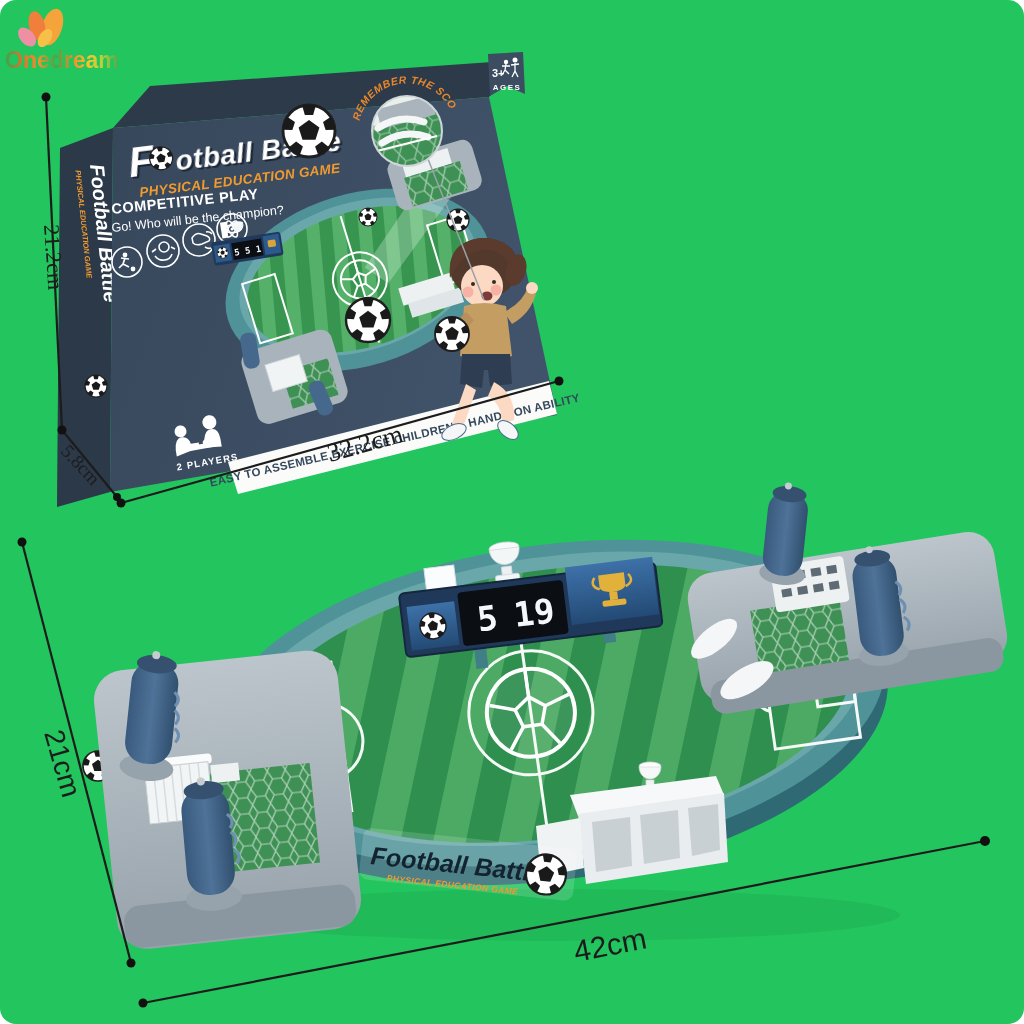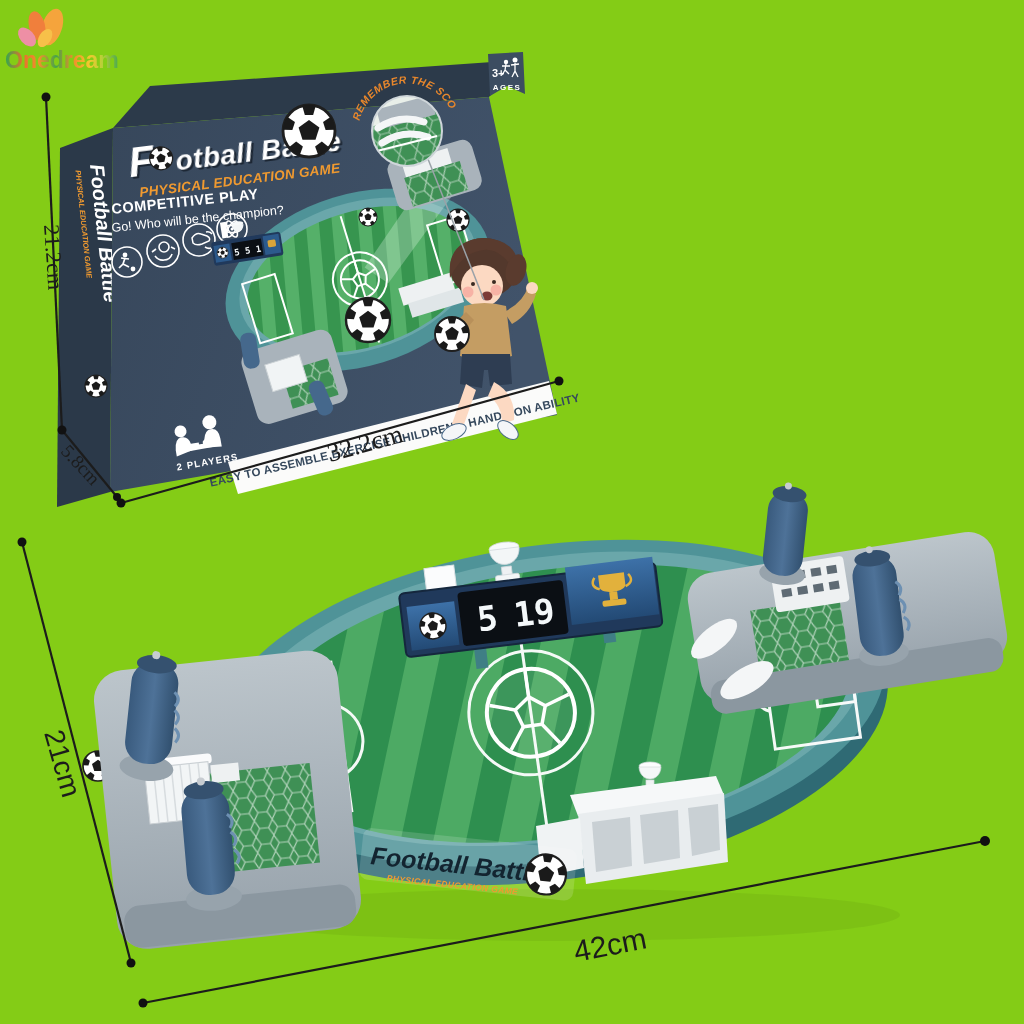--- a/index.html
+++ b/index.html
@@ -1,17 +1,17 @@
 <!DOCTYPE html>
 <html><head>
 <meta charset="utf-8">
 <style>
   html,body{margin:0;padding:0;background:#fff;}
-  #stage{position:relative;width:1024px;height:1024px;background:#84cc16;overflow:hidden;
-         font-family:"Liberation Sans",sans-serif;}
+  #stage{position:relative;width:1024px;height:1024px;background:#22c55e;overflow:hidden;
+         font-family:"Liberation Sans",sans-serif;border-radius:16px;}
   svg{position:absolute;left:0;top:0;}
   text{user-select:none;}
   .t-title{font-family:"Liberation Sans",sans-serif;font-style:italic;font-weight:900;fill:#ffffff;}
   .t-orange{font-family:"Liberation Sans",sans-serif;font-style:italic;font-weight:700;fill:#f09a30;}
   .t-white-b{font-family:"Liberation Sans",sans-serif;font-weight:700;fill:#ffffff;}
   .t-white{font-family:"Liberation Sans",sans-serif;fill:#ffffff;}
   .t-dim-serif{font-family:"Liberation Serif",serif;fill:#1c1c1c;}
   .t-dim-sans{font-family:"Liberation Sans",sans-serif;fill:#1c1c1c;}
   .t-mono{font-family:"DejaVu Sans Mono",monospace;font-weight:700;fill:#f4f8fa;}
   .t-sticker{font-family:"Liberation Sans",sans-serif;font-style:italic;font-weight:900;fill:#132430;}

